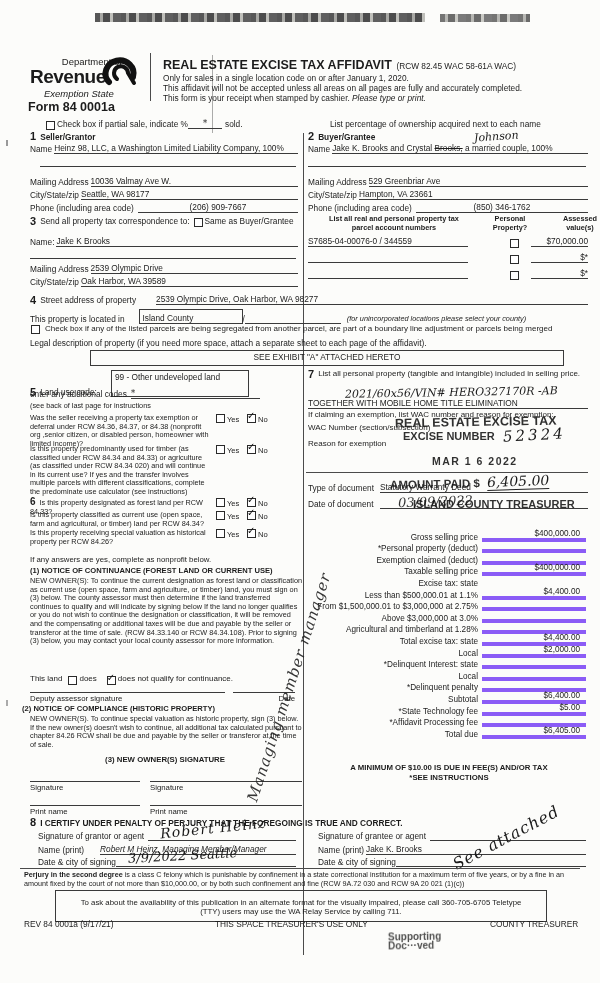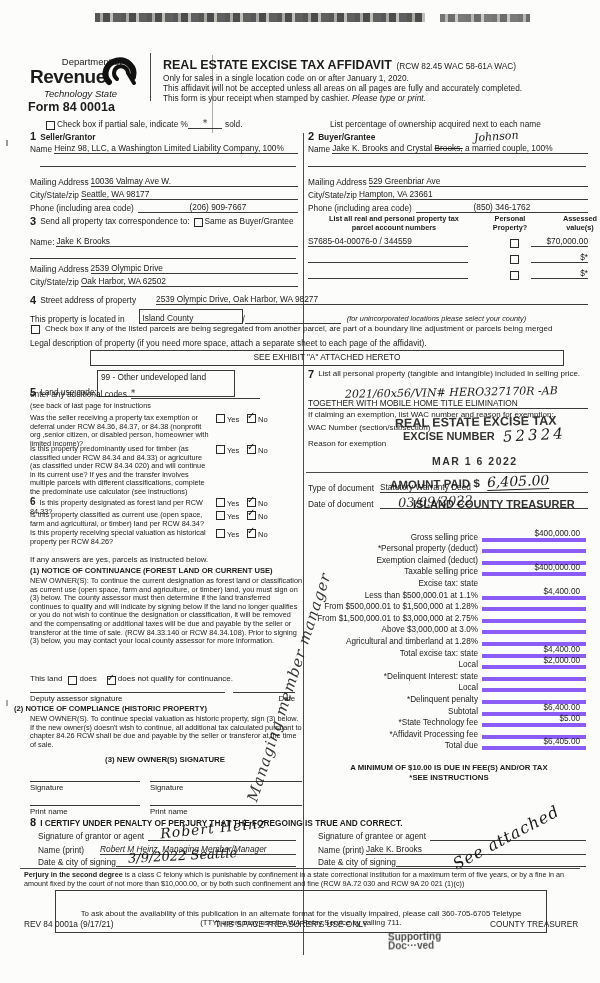--- a/index.html
+++ b/index.html
@@ -44,21 +44,21 @@
 <div class="page">
 
   <div class="artifact" style="left:95px;top:13px;width:330px;height:9px;"></div>
   <div class="artifact" style="left:440px;top:14px;width:90px;height:8px;opacity:.7;"></div>
   <div class="abs" style="left:6px;top:140px;width:2px;height:6px;background:#999;"></div>
   <div class="abs" style="left:6px;top:700px;width:2px;height:6px;background:#aaa;"></div>
 
   <div class="abs" style="left:30px;top:56px;width:120px;">
     <div class="m" style="text-align:right;width:92px;">Department of</div>
     <div class="b" style="font-size:19px;line-height:19px;letter-spacing:-.5px;">Revenue</div>
-    <div class="i m" style="margin:2px 0 0 14px;">Technology State</div>
+    <div class="i m" style="margin:2px 0 0 14px;">Exemption State</div>
   </div>
   <svg class="abs" style="left:100px;top:53px;" width="40" height="38" viewBox="0 0 40 38">
     <path d="M9 29 A 14 13 0 1 1 33 24" fill="none" stroke="#111" stroke-width="6" stroke-linecap="round"></path>
     <path d="M17 26 A 7 7 0 1 1 28 20 L 34 30" fill="none" stroke="#111" stroke-width="4" stroke-linecap="round"></path>
   </svg>
   <div class="vline" style="left:150px;top:53px;height:48px;"></div>
   <div class="vline" style="left:212px;top:55px;height:78px;opacity:.45;"></div>
 
   <div class="abs b" style="left:28px;top:100px;font-size:12.5px;">Form 84 0001a</div>
 
@@ -142,21 +142,21 @@
     <span>Name:</span>
     <span class="u grow" style="margin-left:2px;">Jake K  Brooks</span>
   </div>
   <div class="abs u" style="left:30px;top:250px;width:266px;height:8px;"></div>
   <div class="abs row s" style="left:30px;top:263px;width:268px;">
     <span>Mailing Address</span>
     <span class="u grow" style="margin-left:2px;">2539 Olympic Drive</span>
   </div>
   <div class="abs row s" style="left:30px;top:276px;width:268px;">
     <span>City/State/zip</span>
-    <span class="u grow" style="margin-left:2px;">Oak Harbor, WA  62502</span>
+    <span class="u grow" style="margin-left:2px;">Oak Harbor, WA  39589</span>
   </div>
 
   <div class="abs t b ctr" style="left:308px;top:214px;width:172px;line-height:9px;">
     <div>List all real and personal property tax</div>
       <div>parcel account numbers</div>
   </div>
   <div class="abs t b ctr" style="left:487px;top:214px;width:46px;line-height:9px;">
     <div>Personal</div>
       <div>Property?</div>
   </div>
@@ -195,21 +195,21 @@
   <div class="abs s" style="left:30px;top:338px;width:558px;">Legal description of property (if you need more space, attach a separate sheet to each page of the affidavit).</div>
   <div class="abs row t" style="left:30px;top:325px;width:558px;align-items:flex-start;">
     <span class="cb" style="margin-right:5px;"></span>
     <span style="font-size:8px;">Check box if any of the listed parcels are being segregated from another parcel, are part of a boundary line adjustment or parcels being merged</span>
   </div>
   <div class="abs boxed ctr s" style="left:90px;top:350px;width:472px;height:13px;padding-top:1px;">SEE EXHIBIT "A" ATTACHED HERETO</div>
 
   <div class="abs row s" style="left:30px;top:370px;width:272px;">
     <span class="num">5</span>
     <span>Land use code:</span>
-    <span class="boxed" style="width:130px;padding:1px 3px 14px;">99 - Other undeveloped land</span>
+    <span class="boxed" style="margin-left:14px;width:130px;padding:1px 3px 14px;">99 - Other undeveloped land</span>
   </div>
   <div class="abs row s" style="left:30px;top:388px;width:230px;">
     <span>enter any additional codes</span>
     <span class="u grow" style="margin-left:4px;"><span class="hw">*</span></span>
   </div>
   <div class="abs t" style="left:30px;top:402px;">(see back of last page for instructions</div>
 
   <div class="abs qblock t" style="left:30px;top:414px;">
     <span class="qtext" style="max-width:182px;">Was the seller receiving a property tax exemption or deferral under RCW 84.36, 84.37, or 84.38 (nonprofit org ,senior citizen, or disabled person, homeowner with limited income)?</span>
     <span class="qopt"><span class="cb"></span><span>Yes</span></span>
@@ -230,38 +230,38 @@
     <span class="qtext" style="max-width:182px;">Is this property classified as current use (open space, farm and agricultural, or timber) land per RCW 84.34?</span>
     <span class="qopt"><span class="cb"></span><span>Yes</span></span>
     <span class="qopt"><span class="cb ck"></span><span>No</span></span>
   </div>
   <div class="abs qblock t" style="left:30px;top:529px;">
     <span class="qtext" style="max-width:182px;">Is this property receiving special valuation as historical property per RCW 84.26?</span>
     <span class="qopt"><span class="cb"></span><span>Yes</span></span>
     <span class="qopt"><span class="cb ck"></span><span>No</span></span>
   </div>
 
-  <div class="abs t" style="left:30px;top:556px;font-size:7.8px;">If any answers are yes, parcels as instructed below.</div>
+  <div class="abs t" style="left:30px;top:556px;font-size:7.8px;">If any answers are yes, complete as nonprofit below.</div>
   <div class="abs t b" style="left:30px;top:567px;font-size:7.6px;">(1) NOTICE OF CONTINUANCE (FOREST LAND OR CURRENT USE)</div>
   <div class="abs t" style="left:30px;top:577px;width:272px;">NEW OWNER(S): To continue the current designation as forest land or classification as current use (open space, farm and agriculture, or timber) land, you must sign on (3) below. The county assessor must then determine if the land transferred continues to qualify and will indicate by signing below  If the land no longer qualifies or you do not wish to continue the designation or classification, it will be removed and the compensating or additional taxes will be due and payable by the seller or transferor at the time of sale. (RCW 84.33.140 or RCW 84.34.108).  Prior to signing (3) below, you may contact your local county assessor for more information.</div>
   <div class="abs row t" style="left:30px;top:675px;font-size:8px;">
     <span>This land</span>
     <span class="cb" style="margin-left:6px;"></span>
     <span>does</span>
     <span class="cb ck" style="margin-left:10px;"></span>
     <span>does not qualify for continuance.</span>
   </div>
   <div class="abs u" style="left:30px;top:686px;width:195px;height:6px;"></div>
   <div class="abs u" style="left:233px;top:686px;width:62px;height:6px;"></div>
   <div class="abs row t" style="left:30px;top:695px;width:265px;font-size:7.8px;">
     <span>Deputy assessor signature</span>
     <span class="grow"></span>
     <span>Date</span>
   </div>
-  <div class="abs t b" style="left:14px;top:705px;font-size:7.6px;">(2) NOTICE OF COMPLIANCE (HISTORIC PROPERTY)</div>
+  <div class="abs t b" style="left:22px;top:705px;font-size:7.6px;">(2) NOTICE OF COMPLIANCE (HISTORIC PROPERTY)</div>
   <div class="abs t" style="left:30px;top:715px;width:272px;">NEW OWNER(S). To continue special valuation as historic property, sign (3) below.  If the new owner(s) doesn't wish to continue, all additional tax calculated pursuant to chapter 84.26 RCW shall be due and payable by the seller or transferor at the time of sale.</div>
   <div class="abs t b ctr" style="left:60px;top:756px;width:210px;font-size:7.8px;">(3) NEW OWNER(S) SIGNATURE</div>
   <div class="abs u" style="left:30px;top:775px;width:110px;height:6px;"></div>
   <div class="abs u" style="left:150px;top:775px;width:152px;height:6px;"></div>
   <div class="abs t" style="left:30px;top:784px;font-size:7.8px;">Signature</div>
   <div class="abs t" style="left:150px;top:784px;font-size:7.8px;">Signature</div>
   <div class="abs u" style="left:30px;top:799px;width:110px;height:6px;"></div>
   <div class="abs u" style="left:150px;top:799px;width:152px;height:6px;"></div>
   <div class="abs t" style="left:30px;top:808px;font-size:7.8px;">Print name</div>
   <div class="abs t" style="left:150px;top:808px;font-size:7.8px;">Print name</div>
@@ -314,24 +314,20 @@
       </div>
     <div class="frow">
         <span class="flabel">Excise tax:  state</span>
         <span class="fval nol"></span>
       </div>
     <div class="frow">
         <span class="flabel">Less than $500,000.01 at 1.1%</span>
         <span class="fval">$4,400.00</span>
       </div>
     <div class="frow">
-        <span class="flabel">From $500,000.01 to $1,500,000 at 1.28%</span>
-        <span class="fval"></span>
-      </div>
-    <div class="frow">
         <span class="flabel">From $1,500,000.01 to $3,000,000 at 2.75%</span>
         <span class="fval"></span>
       </div>
     <div class="frow">
         <span class="flabel">Above $3,000,000 at 3.0%</span>
         <span class="fval"></span>
       </div>
     <div class="frow">
         <span class="flabel">Agricultural and timberland at 1.28%</span>
         <span class="fval"></span>
@@ -408,21 +404,21 @@
   <div class="abs row s" style="left:318px;top:857px;width:268px;">
     <span>Date &amp; city of signing</span>
     <span class="u grow"></span>
   </div>
   <div class="abs hw" style="left:447px;top:828px;font-size:16px;transform:rotate(-28deg);letter-spacing:1px;">See attached</div>
 
   <div class="hline" style="left:20px;top:868px;width:560px;"></div>
   <div class="abs t" style="left:24px;top:871px;width:556px;font-size:7.2px;">
     <span class="b">Perjury in the second degree</span><span> is a class C felony which is punishable by confinement in a state correctional institution for a maximum term of five years, or by a fine in an amount fixed by the court of not more than $10,000.00, or by both such confinement and fine (RCW 9A.72 030 and RCW 9A 20 021 (1)(c))</span>
   </div>
-  <div class="abs boxed ctr t" style="left:55px;top:890px;width:490px;height:22px;font-size:7.8px;padding-top:19px;">
+  <div class="abs boxed ctr t" style="left:55px;top:890px;width:490px;height:22px;font-size:7.8px;padding-top:8px;">
     <div>To ask about the availability of this publication in an alternate format for the visually impaired, please call 360-705-6705  Teletype</div>
     <div>(TTY) users may use the WA Relay Service by calling 711.</div>
   </div>
 
   <div class="abs s" style="left:24px;top:919px;">REV 84 0001a (9/17/21)</div>
   <div class="abs s" style="left:215px;top:919px;">THIS SPACE TREASURER'S USE ONLY</div>
   <div class="abs s" style="left:490px;top:919px;">COUNTY TREASURER</div>
 
   <div class="abs stamp" style="left:388px;top:931px;font-size:10px;filter:blur(.4px);opacity:.75;transform:rotate(-1deg);">
     <div>Supporting</div>

